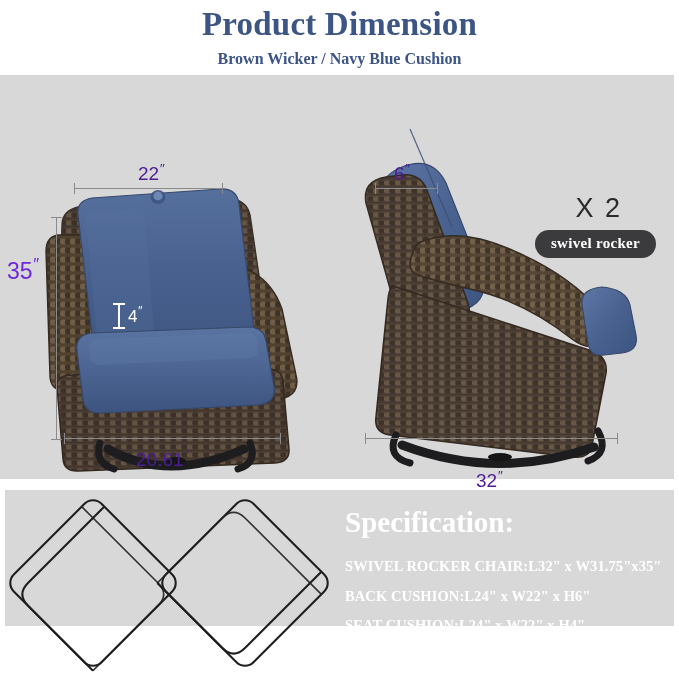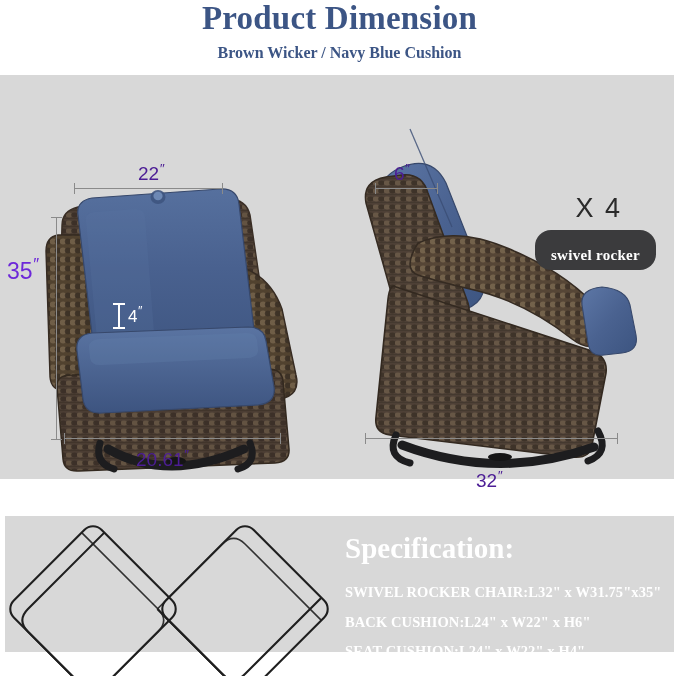--- a/index.html
+++ b/index.html
@@ -11,31 +11,31 @@
     position:relative;
   }
   .header{
     position:absolute;left:0;top:0;width:679px;height:75px;
     background:#ffffff;text-align:center;
   }
   .title{
     font-family:"Liberation Serif",serif;
     font-weight:700;font-size:33px;color:#3c5585;
     letter-spacing:.2px;line-height:1;
-    padding-top:2px;
+    padding-top:8px;
   }
   .subtitle{
     font-family:"Liberation Serif",serif;
     font-weight:700;font-size:16px;color:#3c5585;
     line-height:1;padding-top:10px;
   }
 
   .panel{position:absolute;background:#d8d8d8;}
   #panel-top{left:0;top:75px;width:674px;height:404px;}
-  #panel-bottom{left:5px;top:516px;width:669px;height:136px;}
+  #panel-bottom{left:5px;top:490px;width:669px;height:136px;}
 
   .stage{position:absolute;left:0;top:0;width:100%;height:100%;}
 
   
   .dimline{position:absolute;background:#8a8a8a;}
   .dimline.h{height:1px;}
   .dimline.v{width:1px;}
   .tick{position:absolute;background:#8a8a8a;}
   .tick.v{width:1px;height:11px;}
   .tick.h{height:1px;width:11px;}
@@ -56,21 +56,21 @@
 
   
   #x2-label{
     position:absolute;right:52px;top:118px;
     font-family:"Liberation Sans",sans-serif;
     font-size:27px;color:#2b2b2b;letter-spacing:2px;
   }
   #swivel-badge{
     position:absolute;right:18px;top:155px;
     background:#3b3b3d;color:#ffffff;border-radius:16px;
-    padding:17px 16px 6px;
+    padding:5px 16px 6px;
     font-family:"Liberation Serif",serif;font-weight:700;
     font-size:15px;letter-spacing:.3px;
   }
 
   
   #spec{position:absolute;left:340px;top:18px;width:325px;}
   #spec-title{
     font-family:"Liberation Serif",serif;font-weight:700;
     font-size:29px;color:#ffffff;line-height:1;margin-bottom:22px;
   }
@@ -210,21 +210,21 @@
     <div class="dimline h" style="left:375px;top:113px;width:62px;"></div>
     <div class="tick v" style="left:375px;top:108px;"></div>
     <div class="tick v" style="left:437px;top:108px;"></div>
     <div class="dimlabel mid" style="left:394px;top:86px;"><span>6</span><span class="prime">″</span></div>
 
     <div class="dimline h" style="left:365px;top:363px;width:252px;"></div>
     <div class="tick v" style="left:365px;top:358px;"></div>
     <div class="tick v" style="left:617px;top:358px;"></div>
     <div class="dimlabel mid" style="left:476px;top:372px;margin-top:21px;"><span>32</span><span class="prime">″</span></div>
 
-    <div id="x2-label">X 4</div>
+    <div id="x2-label">X 2</div>
     <div id="swivel-badge">swivel rocker</div>
   </div>
 </div>
 
 <div class="panel" id="panel-bottom">
   <div class="stage">
 
     <svg width="330" height="186" viewBox="0 0 330 186" style="position:absolute;left:0;top:0;">
 
       <g transform="translate(88,93) rotate(45)">

